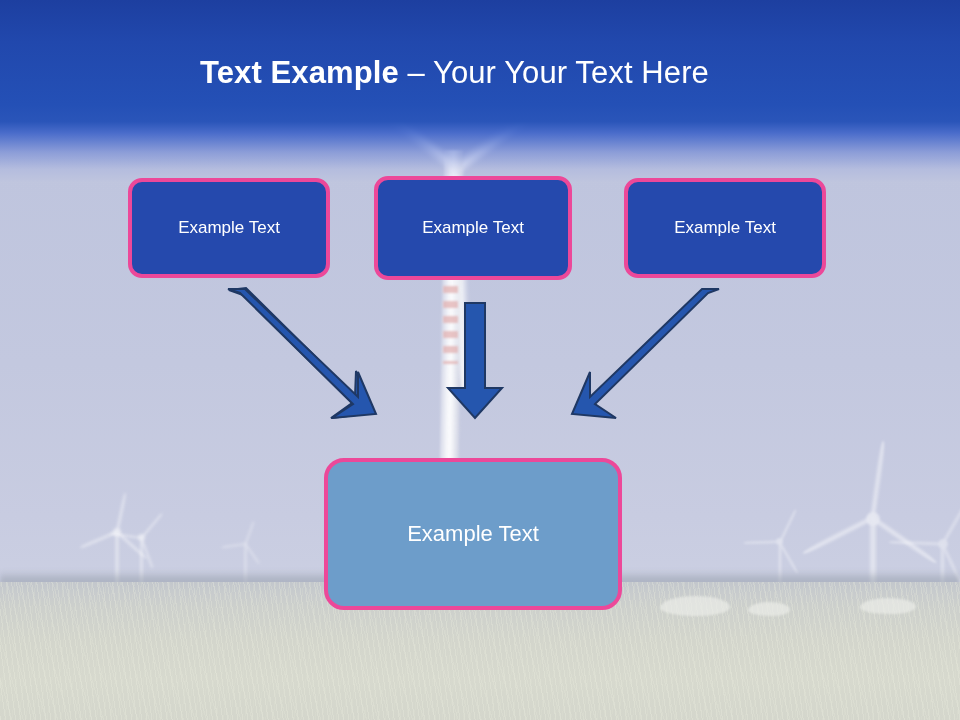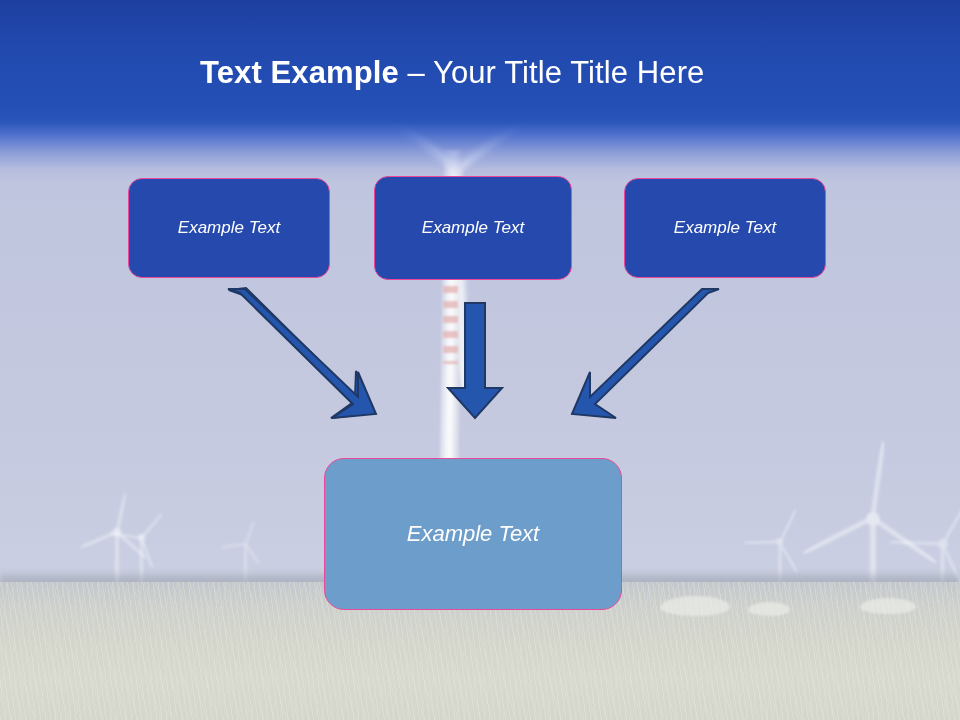--- a/index.html
+++ b/index.html
@@ -168,28 +168,27 @@
     white-space: nowrap;
     letter-spacing: 0.1px;
   }
   .title .bold { font-weight: bold; }
   .title .light { font-weight: normal; }
 
   
   .box {
     position: absolute;
     box-sizing: border-box;
-    border: 1px solid #ec4899;
+    border: 4px solid #ec4899;
     border-radius: 14px;
     display: flex;
     align-items: center;
     justify-content: center;
     color: #ffffff;
     text-align: center;
-    font-style: italic;
   }
   .box-top {
     background: #2549ad;
     font-size: 17px;
   }
   .box-bottom {
     background: #6d9dca;
     font-size: 22px;
     border-radius: 20px;
   }
@@ -281,21 +280,21 @@
     <div class="photo-field"></div>
     <div class="grass-tex"></div>
     <div class="rock" style="left:660px; top:596px; width:70px; height:20px;"></div>
     <div class="rock" style="left:748px; top:602px; width:42px; height:14px;"></div>
     <div class="rock" style="left:860px; top:598px; width:56px; height:16px;"></div>
   </div>
 
   <div class="header-band"></div>
 
   <div class="title">
-    <span class="bold">Text Example</span><span class="light"> – </span><span class="light">Your Title Title Here</span>
+    <span class="bold">Text Example</span><span class="light"> – </span><span class="light">Your Your Text Here</span>
   </div>
 
   <svg class="arrow-svg" viewBox="0 0 960 720">
 
     <polygon class="arrow-shape" points="229,290 246,288 355,396 356,371 374,413 331,418 352,403 243,295"></polygon>
 
     <g>
       <polygon class="arrow-shape" points="228,289 245,289 358,397 358,372 376,414 332,418 353,404 240,293"></polygon>
     </g>
 

